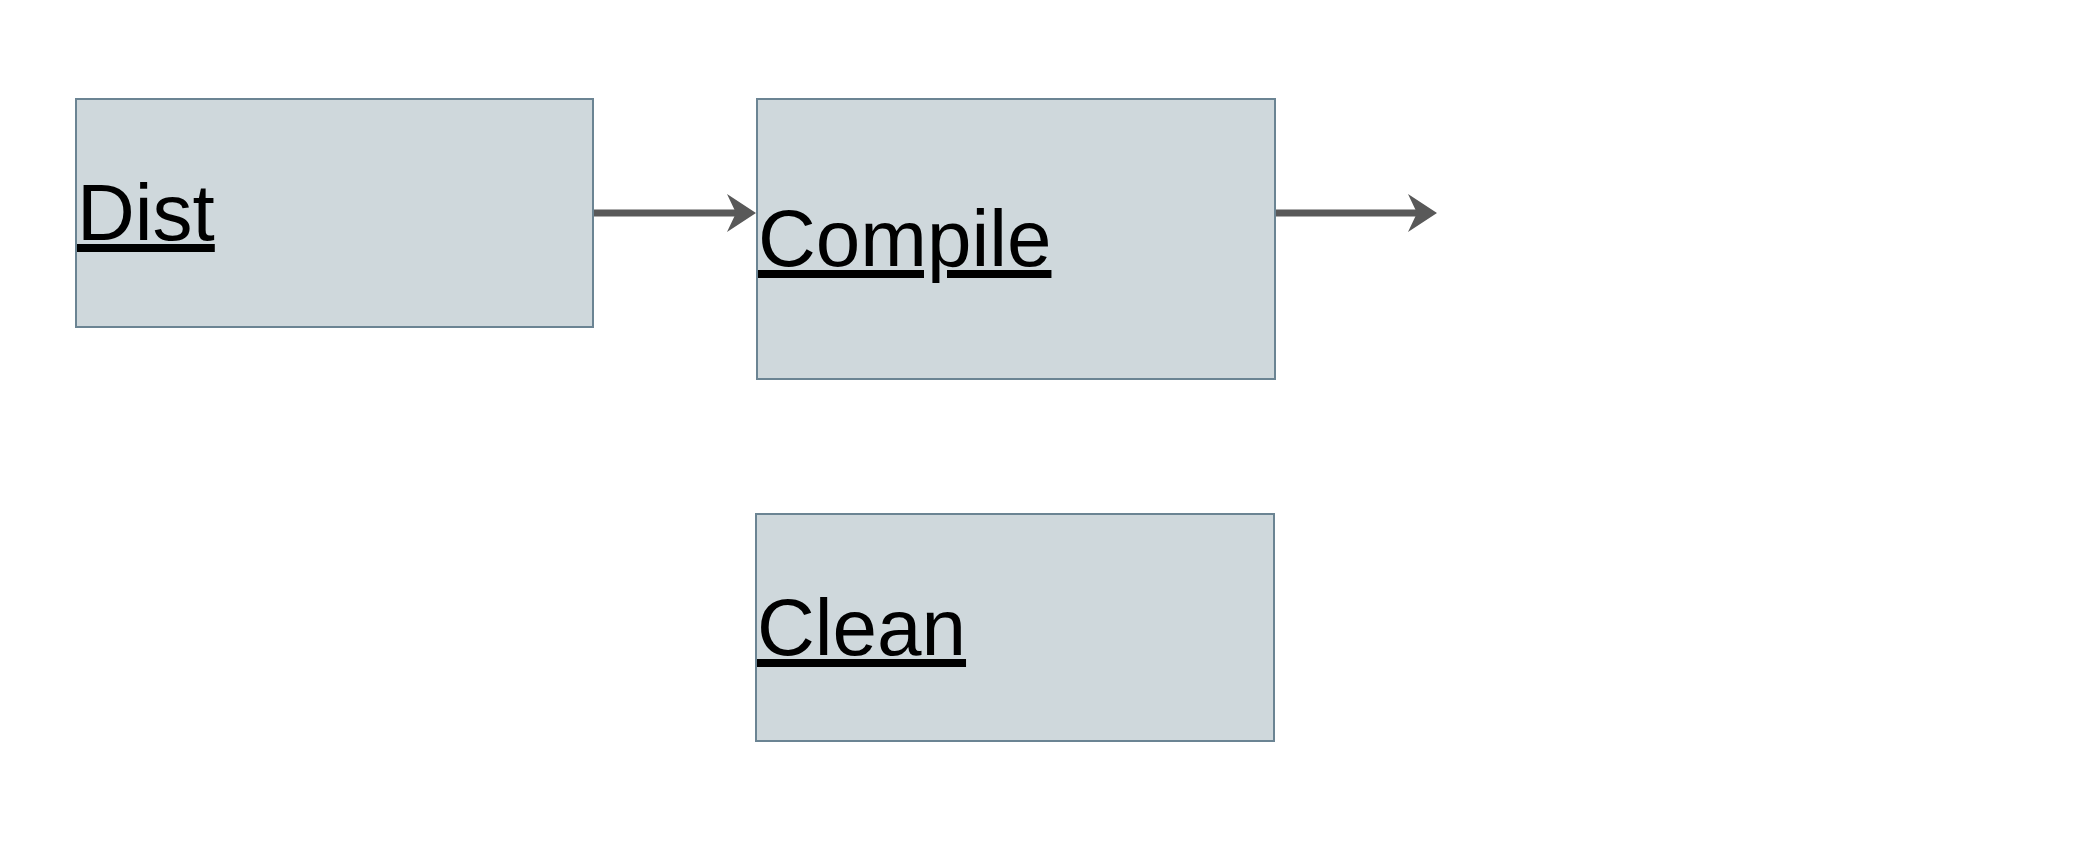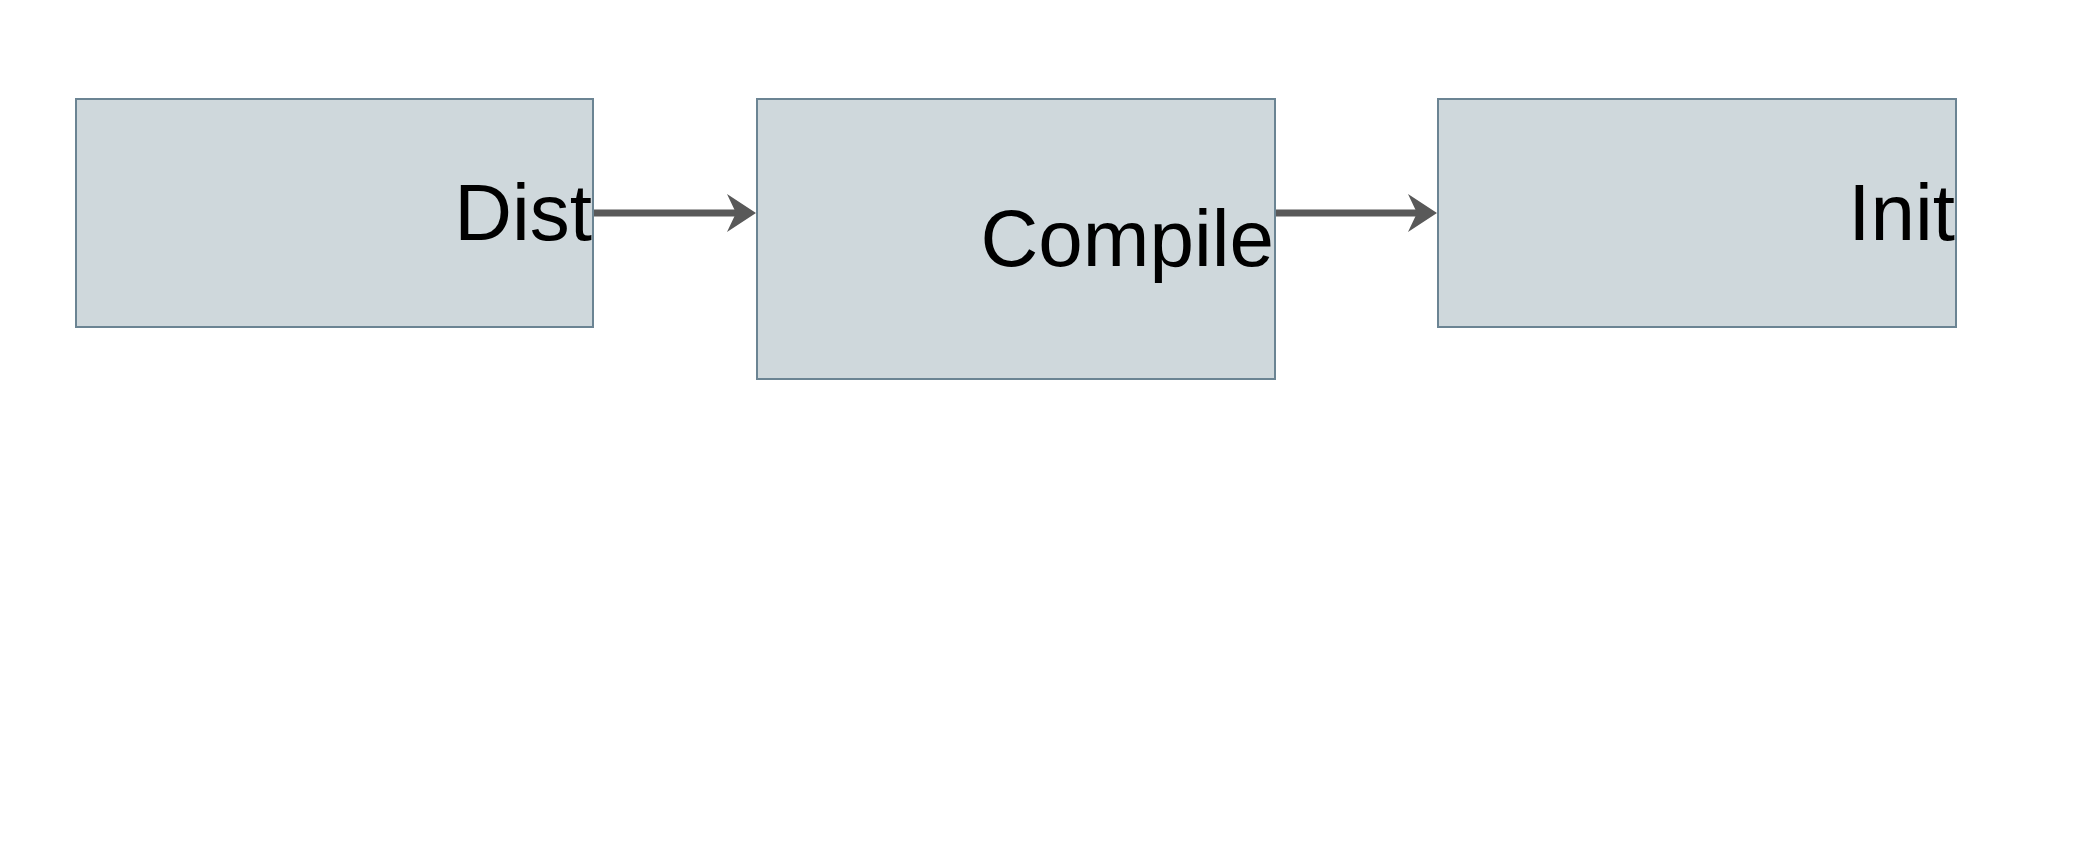--- a/index.html
+++ b/index.html
@@ -21,21 +21,22 @@
     background:var(--background);
     overflow:hidden;
   }
   .node{
     position:absolute;
     background:var(--node-fill);
     border:2.5px solid var(--node-border);
     box-sizing:border-box;
     display:flex;
     align-items:center;
-    justify-content:flex-end;
+    justify-content:flex-start;
+    text-decoration:underline;
   }
   .node .label{
     color:var(--text);
     font-size:80px;
     line-height:1;
     white-space:nowrap;
     user-select:none;
   }
   .edge{
     position:absolute;
@@ -55,24 +56,24 @@
 <div class="canvas">
 
   <div class="node" style="left:75px; top:98px; width:519px; height:230px;">
     <span class="label">Dist</span>
   </div>
 
   <div class="node" style="left:756px; top:98px; width:520px; height:282px;">
     <span class="label">Compile</span>
   </div>
 
-  <div class="node" style="left:1437px; top:98px; width:520px; height:230px;">
-    <span class="label">Init</span>
+
+  <div class="node" style="left:755px; top:513px; width:520px; height:229px;">
+    <span class="label">Clean</span>
   </div>
-
 
   <svg class="edge" style="left:594px; top:183px;" width="162" height="60" viewBox="0 0 162 60">
     <line x1="0" y1="30" x2="144" y2="30"></line>
     <polygon points="162,30 133,11 142,30 133,49"></polygon>
   </svg>
 
   <svg class="edge" style="left:1276px; top:183px;" width="161" height="60" viewBox="0 0 161 60">
     <line x1="0" y1="30" x2="143" y2="30"></line>
     <polygon points="161,30 132,11 141,30 132,49"></polygon>
   </svg>

